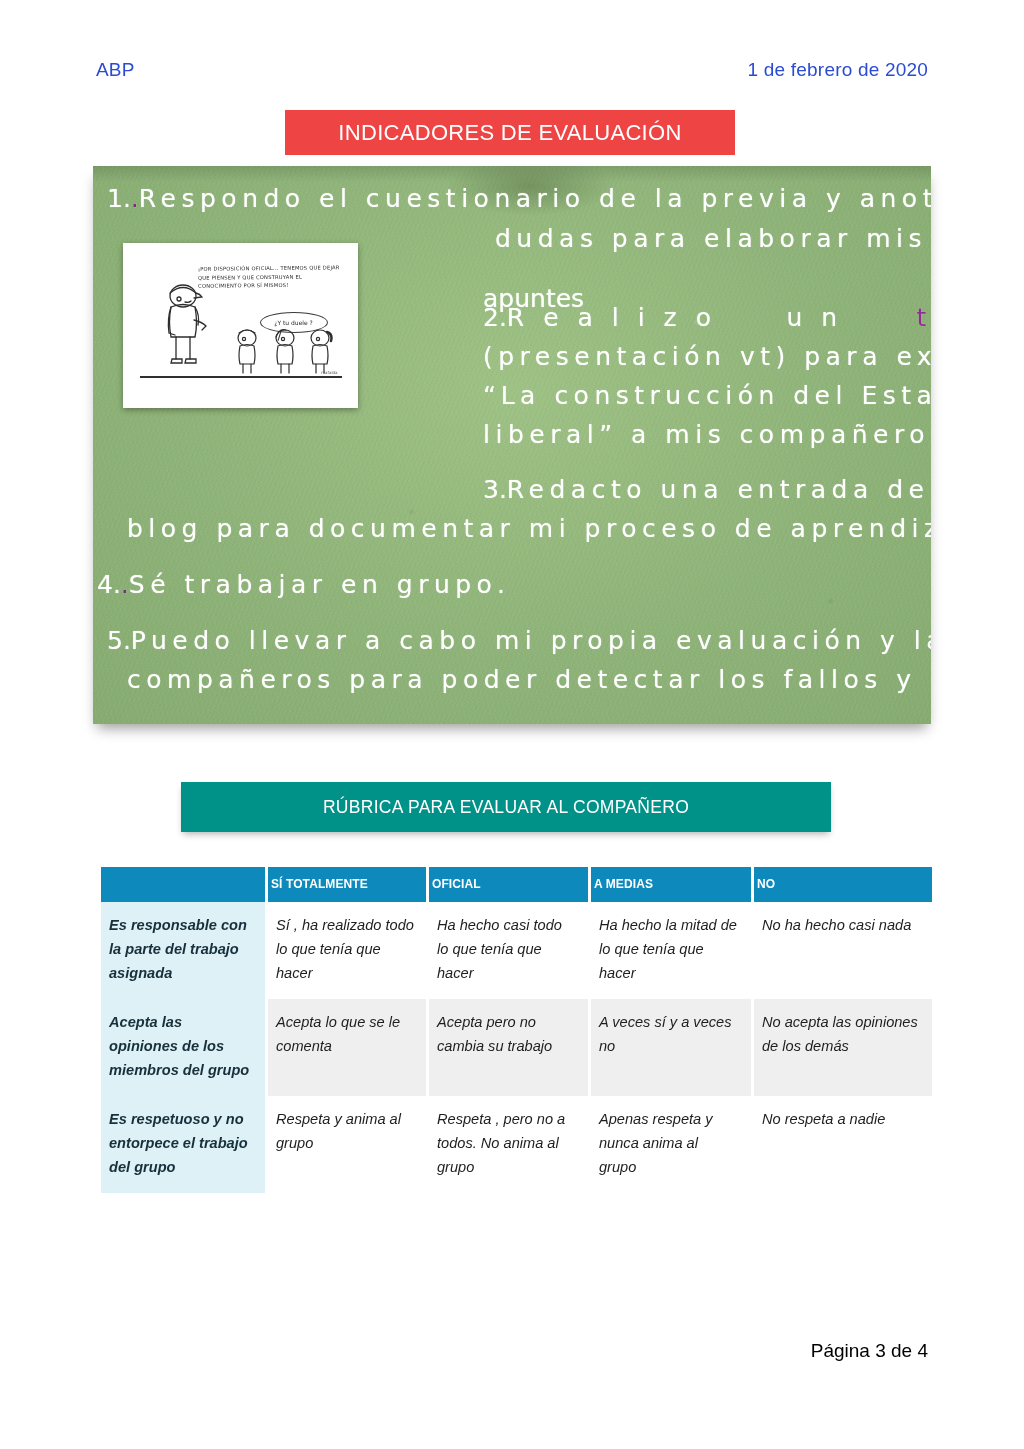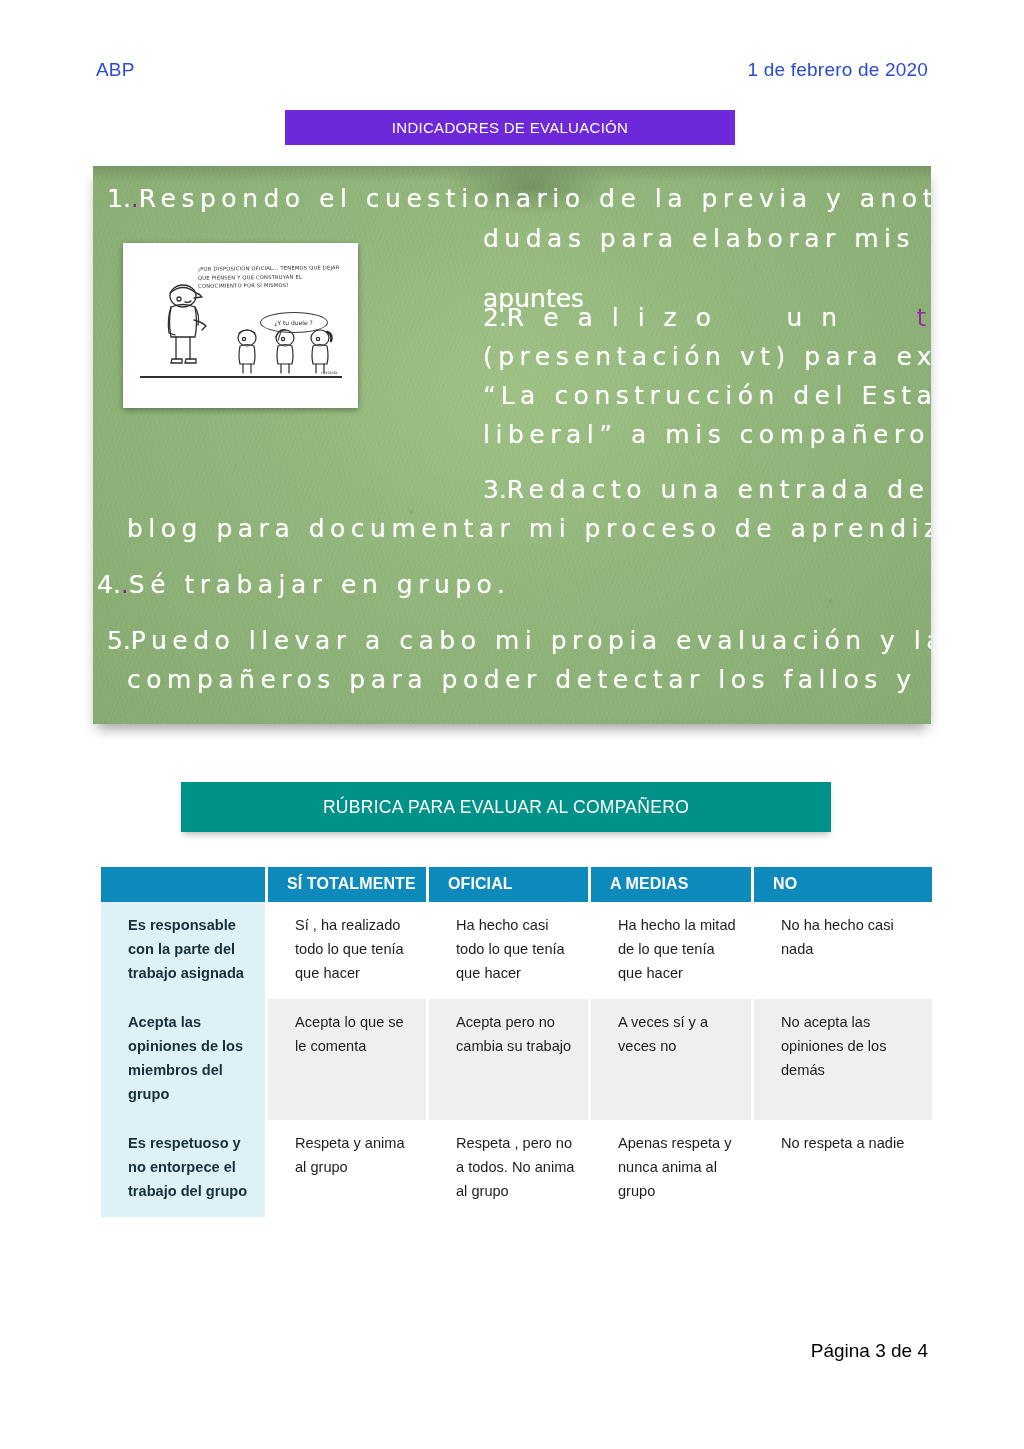--- a/index.html
+++ b/index.html
@@ -31,27 +31,27 @@
   }
   .doc-header .hdr-left { font-weight: 400; }
   .doc-header .hdr-right { font-weight: 400; }
 
   
   .banner-green {
     position: absolute;
     top: 110px;
     left: 285px;
     width: 450px;
-    height: 35px;
-    background: #6d28d9;
+    height: 45px;
+    background: #ef4444;
     display: flex;
     align-items: center;
     justify-content: center;
     color: #ffffff;
-    font-size: 15px;
+    font-size: 22px;
     letter-spacing: 0.3px;
   }
 
   
   .chalkboard {
     position: absolute;
     top: 166px;
     left: 93px;
     width: 838px;
     height: 558px;
@@ -218,36 +218,37 @@
   .rubric col.c0 { width: 167px; }
   .rubric col.c1 { width: 161px; }
   .rubric col.c2 { width: 162px; }
   .rubric col.c3 { width: 163px; }
   .rubric col.c4 { width: 178px; }
 
   .rubric thead th {
     background: #0e89bb;
     color: #ffffff;
     font-weight: bold;
-    font-size: 16px;
+    font-size: 12px;
     text-align: left;
-    padding: 8px 10px 9px 19px;
+    padding: 8px 10px 9px 3px;
     height: 18px;
     vertical-align: middle;
     border-right: 3px solid #ffffff;
     letter-spacing: 0.1px;
   }
   .rubric thead th:last-child { border-right: none; }
   .rubric thead th.blank { background: #0e89bb; }
 
   .rubric tbody td {
     vertical-align: top;
-    padding: 11px 12px 14px 27px;
+    padding: 11px 12px 14px 8px;
     line-height: 24px;
     border-right: 3px solid #ffffff;
+    font-style: italic;
   }
   .rubric tbody td:last-child { border-right: none; }
   .rubric tbody td.crit {
     background: #ddf1f7;
     font-weight: bold;
     color: #18303b;
   }
   .rubric tbody tr.odd td.val { background: #ffffff; }
   .rubric tbody tr.even td.val { background: #efefef; }
 
@@ -277,21 +278,21 @@
 <div class="chalkboard">
   <div class="chalk-noise"></div>
   <div class="chalk-dark-top"></div>
   <div class="chalk-smudge"></div>
 
   <div class="chalk-text">
 
     <div class="cl" style="left:14px; top:14px;">
       <span>1.</span><span class="bullet-dot">.</span><span class="wide">Respondo el cuestionario de la previa y anoto mis</span>
     </div>
-    <div class="cl" style="left:390px; top:54px;">
+    <div class="cl" style="left:402px; top:54px;">
       <span class="wide">dudas  para  elaborar  mis</span>
     </div>
     <div class="cl" style="left:390px; top:94px;margin-top:20px;">
       <span>apuntes</span>
     </div>
 
     <div class="cl" style="left:390px; top:133px;">
       <span>2.</span><span class="wide">R e a l i z o</span><span style="display:inline-block;width:70px;"></span><span class="wide">u n</span><span style="display:inline-block;width:74px;"></span><span class="tawe">t a w e</span>
     </div>
     <div class="cl" style="left:390px; top:172px;">

